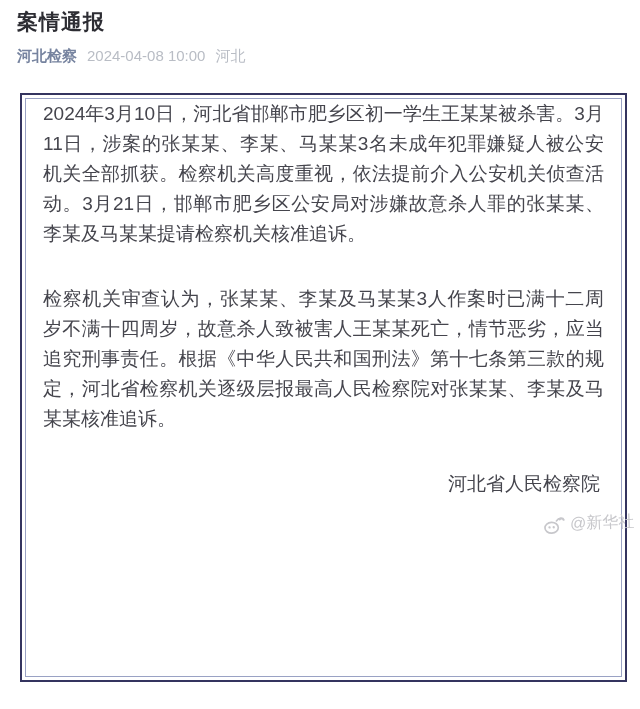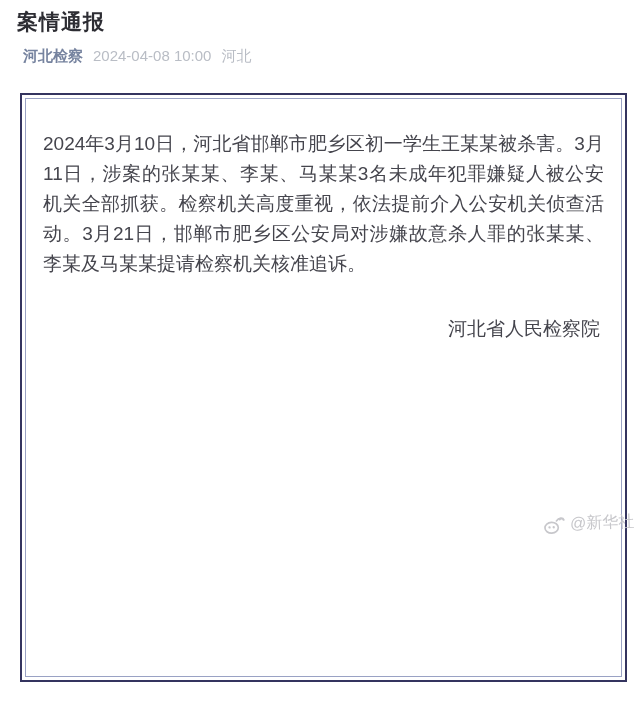--- a/index.html
+++ b/index.html
@@ -20,21 +20,21 @@
     position: absolute;
     left: 17px;
     top: 8px;
     font-size: 21px;
     font-weight: bold;
     color: #2d2d33;
     letter-spacing: 1px;
   }
   .byline {
     position: absolute;
-    left: 23px;
+    left: 17px;
     top: 47px;
     font-size: 15px;
     color: #b9bdc5;
     white-space: nowrap;
   }
   .byline .author {
     color: #76839f;
     font-weight: bold;
     margin-right: 10px;
     cursor: pointer;
@@ -46,21 +46,21 @@
     top: 93px;
     width: 607px;
     height: 589px;
     border: 2px solid #34345f;
     background: #ffffff;
   }
   .notice-inner {
     position: absolute;
     left: 3px; top: 3px; right: 3px; bottom: 3px;
     border: 1px solid #9aa2c4;
-    padding: 30px 17px 10px 17px;
+    padding: 0 17px 10px 17px;
     overflow: hidden;
   }
   .notice-inner p {
     font-size: 19px;
     line-height: 30px;
     color: #45454d;
     text-align: justify;
     margin-bottom: 35px;
   }
   .notice-inner p.sig {
@@ -93,20 +93,21 @@
 
   <h1 class="page-title">案情通报</h1>
 
   <div class="byline">
     <span class="author">河北检察</span><span class="time">2024-04-08 10:00</span><span class="loc">河北</span>
   </div>
 
   <div class="notice-outer">
     <div class="notice-inner">
       <p>2024年3月10日，河北省邯郸市肥乡区初一学生王某某被杀害。3月11日，涉案的张某某、李某、马某某3名未成年犯罪嫌疑人被公安机关全部抓获。检察机关高度重视，依法提前介入公安机关侦查活动。3月21日，邯郸市肥乡区公安局对涉嫌故意杀人罪的张某某、李某及马某某提请检察机关核准追诉。</p>
+      <p>检察机关审查认为，张某某、李某及马某某3人作案时已满十二周岁不满十四周岁，故意杀人致被害人王某某死亡，情节恶劣，应当追究刑事责任。根据《中华人民共和国刑法》第十七条第三款的规定，河北省检察机关逐级层报最高人民检察院对张某某、李某及马某某核准追诉。</p>
       <p class="sig">河北省人民检察院</p>
 
     </div>
   </div>
 
   <div class="watermark">
     <span class="wb-icon">
       <svg viewBox="0 0 28 24" width="24" height="20" fill="none" stroke="#c7c7cb" stroke-width="2">
         <ellipse cx="11" cy="15" rx="8" ry="6.5"></ellipse>
         <circle cx="8.5" cy="14.5" r="1.4" fill="#c7c7cb" stroke="none"></circle>

